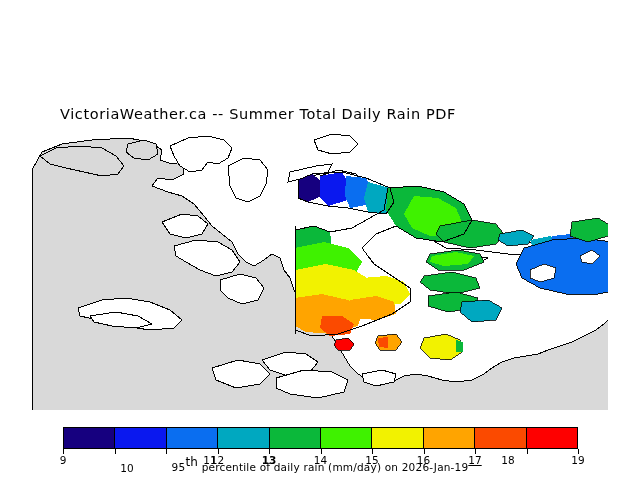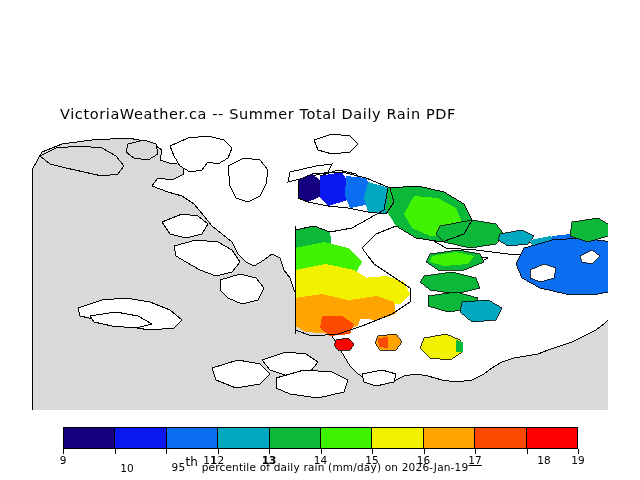--- a/index.html
+++ b/index.html
@@ -315,21 +315,21 @@
     <div id="cb-labels">
         <div class="lbl" style="left: 0px;">9</div>
         <div class="lbl" style="left: 64px; margin-top: 8px;">10</div>
         <div class="lbl" style="left: 103px; margin-left: 44px;">11</div>
         <div class="lbl" style="left: 154.5px;">12</div>
         <div class="lbl" style="left: 206px; font-weight: bold;">13</div>
         <div class="lbl" style="left: 257.5px;">14</div>
         <div class="lbl" style="left: 309px;">15</div>
         <div class="lbl" style="left: 360.5px;">16</div>
         <div class="lbl" style="left: 412px; text-decoration: underline;">17</div>
-        <div class="lbl" style="left: 481px;">18</div>
+        <div class="lbl" style="left: 445px;">18</div>
         <div class="lbl" style="left: 515px;">19</div>
       </div>
   </div>
 
   <div id="cb-caption">
     <span>95</span><sup>th</sup><span> percentile of daily rain (mm/day) on 2026-Jan-19</span>
   </div>
 
 </div>
 

